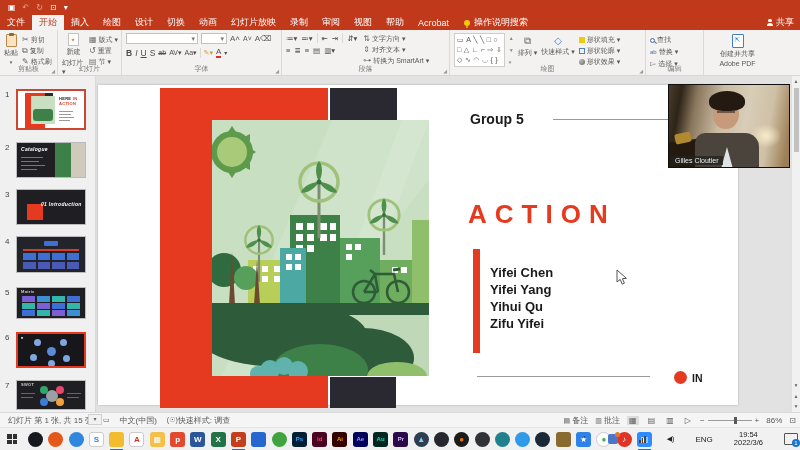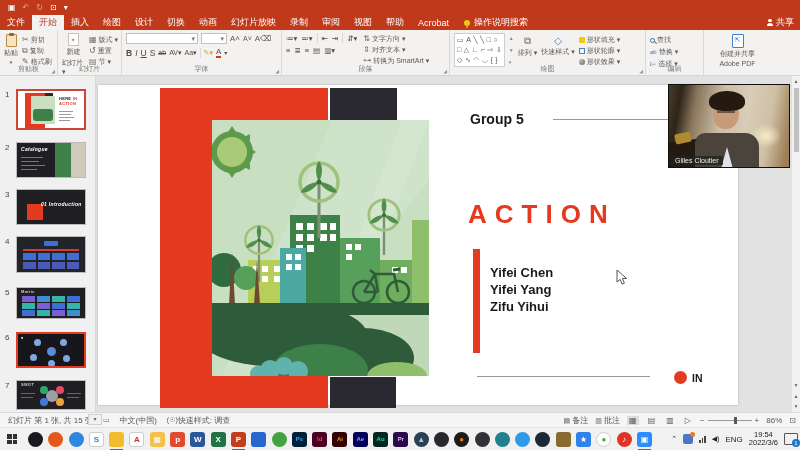--- a/index.html
+++ b/index.html
@@ -110,21 +110,21 @@
   #pane-collapse { position:absolute; left:88px; top:414px; width:14px; height:11px; background:#F1F1F1; border:1px solid #D0D0D0; font-size:6px; color:#666; text-align:center; line-height:9px; z-index:5; }
 
   
   #taskbar { position:absolute; left:0; top:427px; width:800px; height:23px; background:#F1F1F1; border-top:1px solid #E5E5E5; display:flex; align-items:center; }
   #start-btn { width:24px; height:23px; display:flex; align-items:center; justify-content:center; }
   .winlogo { width:10px; height:10px; display:grid; grid-template-columns:4.5px 4.5px; grid-template-rows:4.5px 4.5px; gap:1px; }
   .winlogo i { background:#303030; }
   #task-apps { display:flex; align-items:center; gap:5.3px; margin-left:4px; }
   .app { width:15px; height:15px; display:flex; align-items:center; justify-content:center; font-weight:bold; position:relative; flex:none; }
   .app .aline { position:absolute; left:1px; right:1px; bottom:-4px; height:2px; background:#1A74C9; }
-  #tray { position:absolute; right:2px; display:flex; align-items:center; gap:6px; font-size:8px; color:#222; }
+  #tray { position:absolute; right:2px; display:flex; align-items:center; gap:21px; font-size:8px; color:#222; }
   .traybars { display:flex; align-items:flex-end; gap:1px; }
   .traybars i { width:1.5px; background:#444; display:block; }
   #tray-clock { text-align:center; font-size:7.5px; line-height:8px; }
   #notif { position:relative; width:14px; height:12px; border:1px solid #555; border-radius:1px; }
   #notif .badge { position:absolute; right:-3px; bottom:-3px; background:#1A74C9; color:#fff; border-radius:50%; width:8px; height:8px; font-size:6px; display:flex; align-items:center; justify-content:center; }
 
   
   #cursor { position:absolute; left:616px; top:269px; z-index:70; }
 </style>
 </head>
@@ -581,21 +581,22 @@
         </g>
       </svg>
 
       <div id="group-label">Group 5</div>
       <div id="group-line"></div>
       <div id="slide-title2">ACTION</div>
       <div id="names-bar"></div>
       <div id="names-list">
           <div>Yifei Chen</div>
           <div>Yifei Yang</div>
-          <div>Zifu Yihui</div>
+          <div>Yihui Qu</div>
+          <div>Zifu Yifei</div>
         </div>
       <div id="bottom-line"></div>
       <div id="in-dot"></div>
       <div id="in-label">IN</div>
     </div>
 
     <div id="vscroll">
       <div style="padding-top:2px;">▲</div>
       <div id="vthumb"></div>
       <div class="abs" style="left:0; right:0; bottom:24px;">▼</div>

